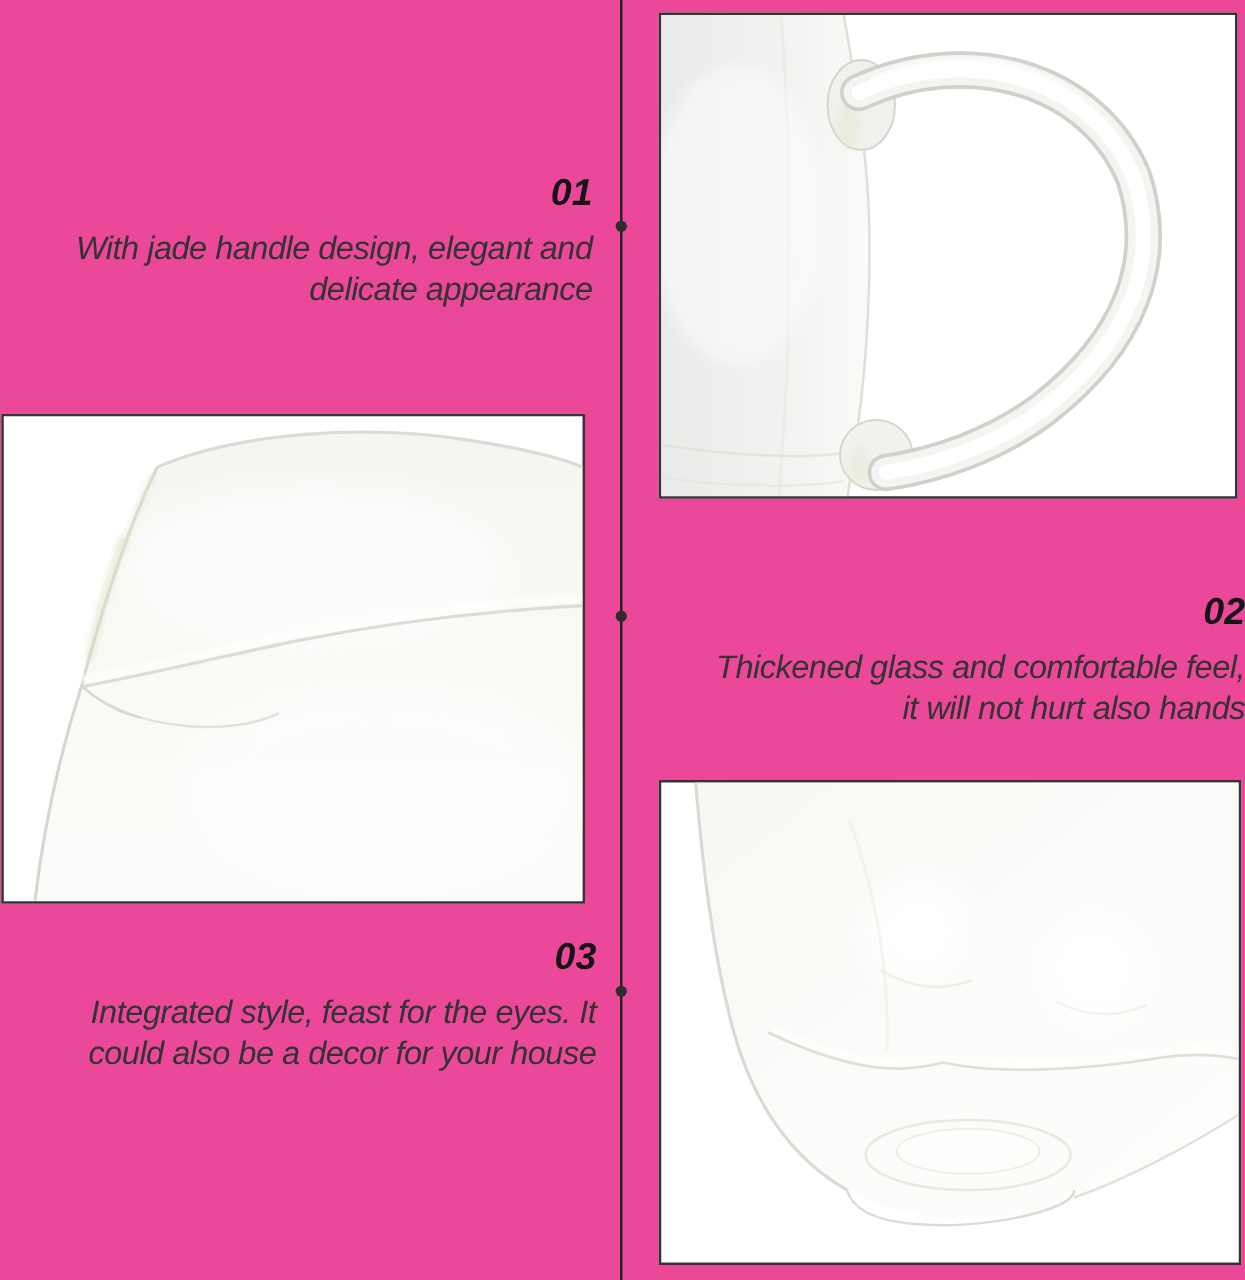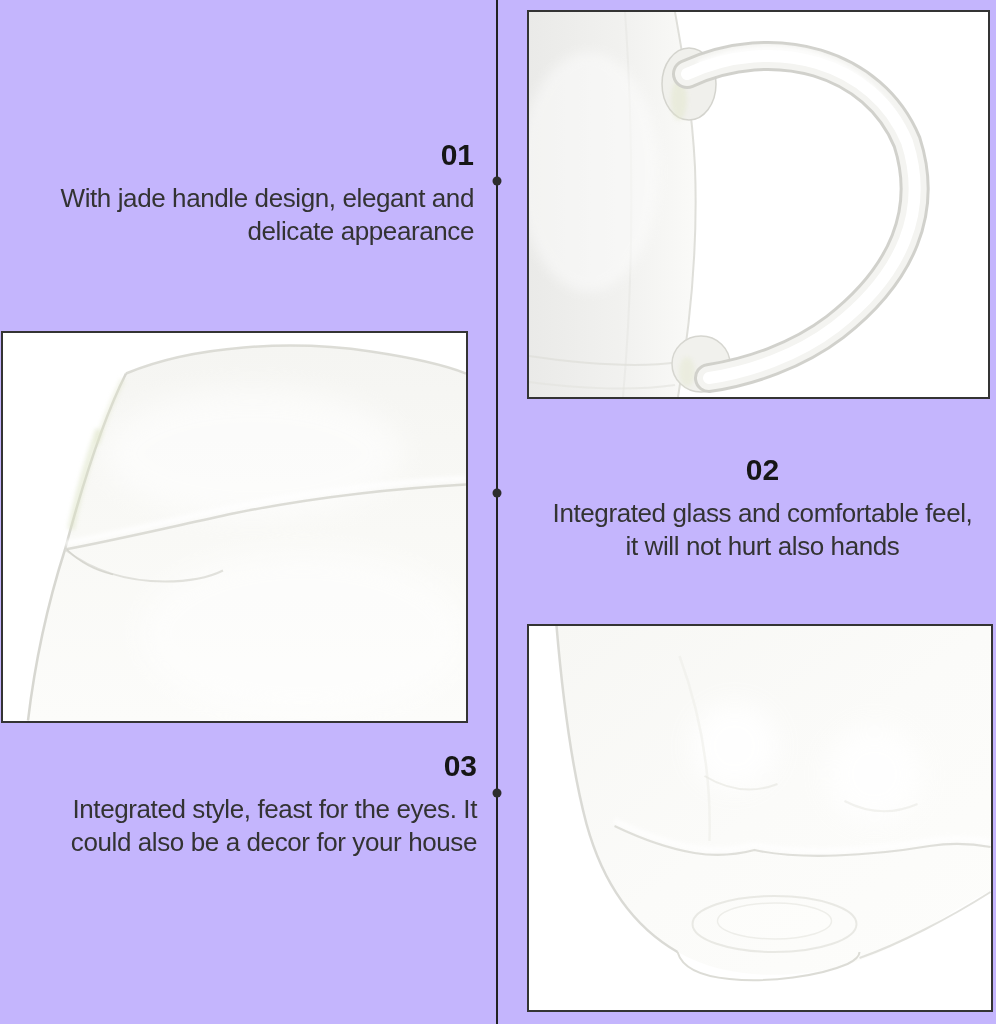--- a/index.html
+++ b/index.html
@@ -1,37 +1,37 @@
 <!DOCTYPE html>
 <html><head>
 <meta charset="utf-8">
 <style>
   html,body { margin:0; padding:0; background:#ffffff; }
   .canvas {
-    position:relative; width:996px; height:1024px; background:#c4b5fd;
-    overflow:hidden; font-family:"Liberation Sans", sans-serif;
+    position:relative; width:996px; height:1024px; background:#ec4899;
+    overflow:hidden; font-family:"Liberation Sans", sans-serif;font-style:italic;
   }
   
   .vline { position:absolute; left:496px; top:0; width:2px; height:1024px; background:#222222; }
   .dot { position:absolute; left:497px; width:9px; height:9px; border-radius:50%;
          background:#2d2d2d; transform:translate(-50%,-50%); }
   .dot-1 { top:181px; } .dot-2 { top:493px; } .dot-3 { top:793px; }
 
   
   .photo-box { position:absolute; background:#ffffff; border:2px solid #343434;
                box-sizing:border-box; margin:0; padding:0; }
   .box-1 { left:527px; top:10px;  width:463px; height:389px; }
   .box-2 { left:1px;   top:331px; width:467px; height:392px; }
   .box-3 { left:527px; top:624px; width:466px; height:388px; }
   .photo-box svg { display:block; width:100%; height:100%; }
 
   
   .feature { position:absolute; }
   .feature-1 { right:522px; top:137px; width:520px; text-align:right; }
-  .feature-2 { left:529px;  top:452px; width:467px; text-align:center; }
+  .feature-2 { left:529px;  top:472px; width:467px; text-align:right; }
   .feature-3 { right:519px; top:748px; width:520px; text-align:right; }
   .feature-number { font-size:30px; font-weight:bold; color:#161616; line-height:36px; }
   .feature-text { margin-top:9px; font-size:26px; line-height:33px;
                   color:#333333; letter-spacing:-0.4px; }
   .tline { display:block; white-space:nowrap; }
 </style>
 </head>
 <body>
 
 <div class="canvas">
@@ -45,21 +45,21 @@
     <div class="feature-number">01</div>
     <div class="feature-text">
       <span class="tline">With jade handle design, elegant and</span>
       <span class="tline">delicate appearance</span>
     </div>
   </div>
 
   <div class="feature feature-2">
     <div class="feature-number">02</div>
     <div class="feature-text">
-      <span class="tline">Integrated glass and comfortable feel,</span>
+      <span class="tline">Thickened glass and comfortable feel,</span>
       <span class="tline">it will not hurt also hands</span>
     </div>
   </div>
 
   <div class="feature feature-3">
     <div class="feature-number">03</div>
     <div class="feature-text">
       <span class="tline">Integrated style, feast for the eyes. It</span>
       <span class="tline">could also be a decor for your house</span>
     </div>

